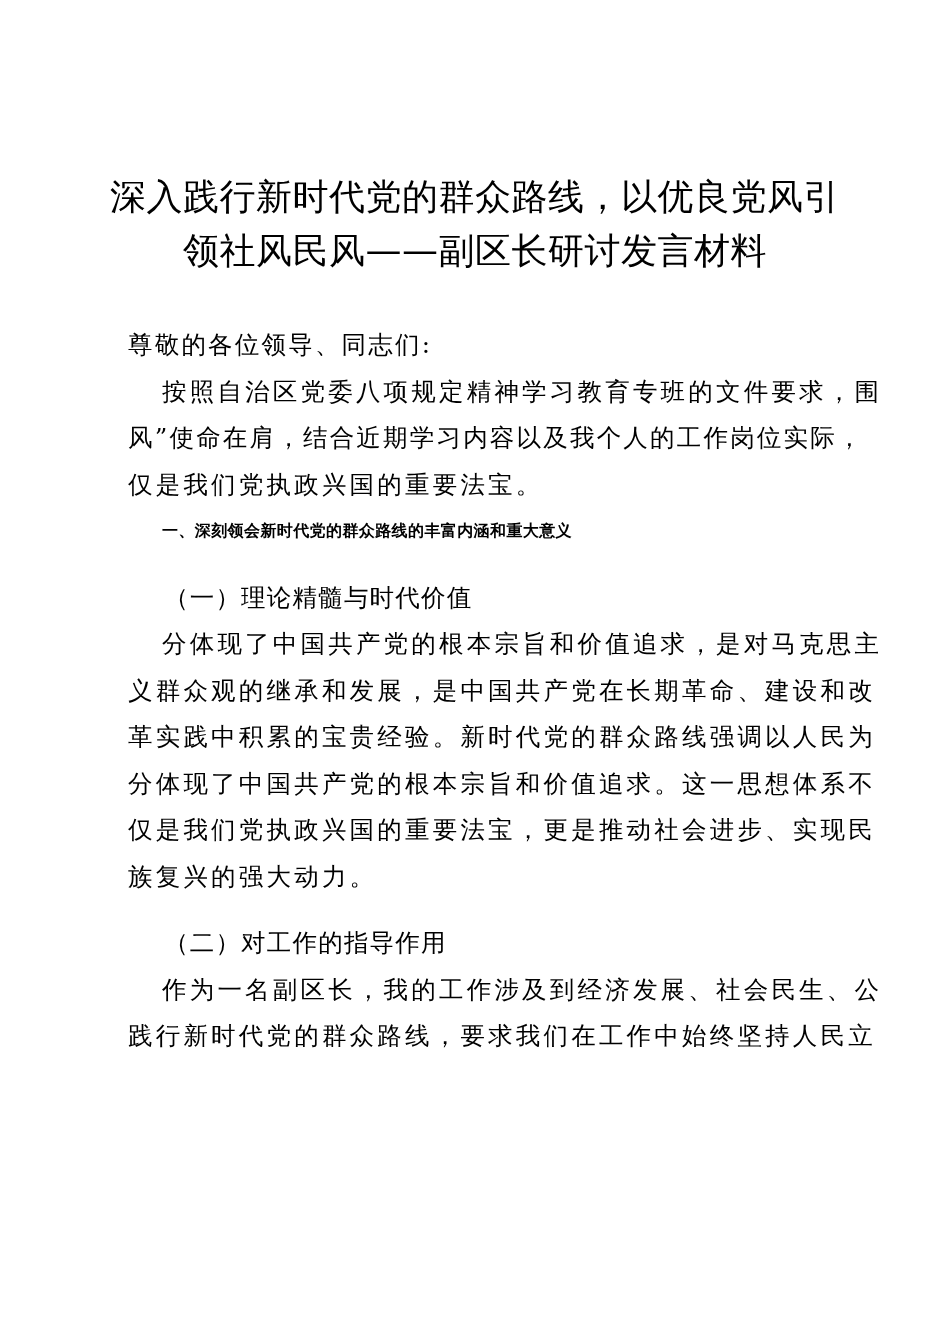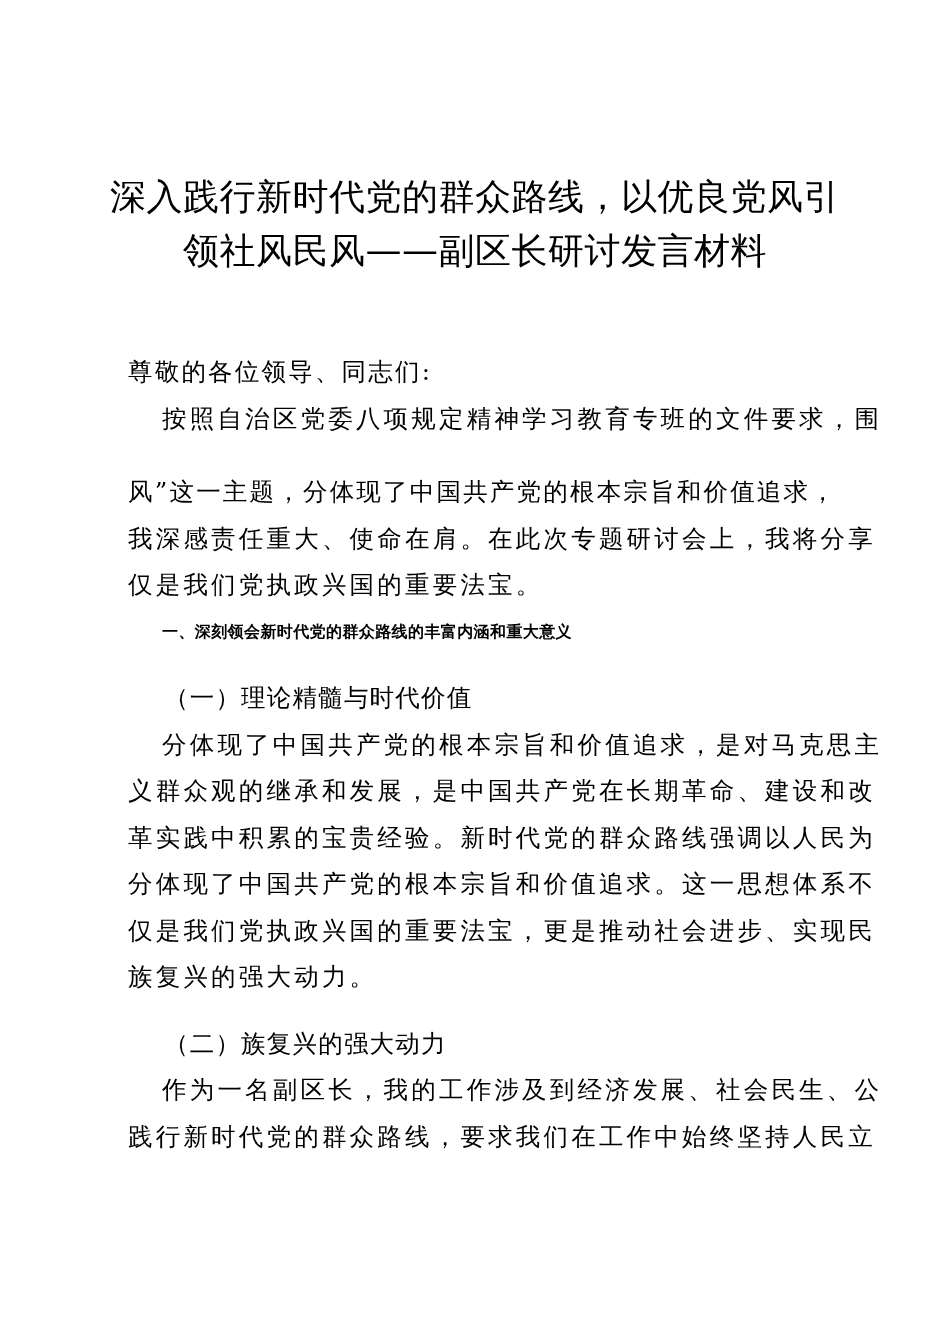--- a/index.html
+++ b/index.html
@@ -54,56 +54,55 @@
       font-weight: bold;
       letter-spacing: 0.4px;
       padding-left: 34px;
       font-size: 16px;
     }
     .h2 {
       padding-left: 36px;
       letter-spacing: 1.2px;
       margin-top: 20px;
     }
-    .tight { letter-spacing: 2.2px; margin-top: 27px; }
+    .tight { letter-spacing: 2.2px; }
   </style>
 </head>
 <body>
 
 <div class="page">
 
   <div class="title">
     <div>深入践行新时代党的群众路线，以优良党风引</div>
     <div>领社风民风——副区长研讨发言材料</div>
   </div>
 
   <div class="body-text">
     <div class="line tight">尊敬的各位领导、同志们:</div>
 
     <div>
       <div class="line indent">按照自治区党委八项规定精神学习教育专班的文件要求，围</div>
-      <div class="line tight">风”这一主题，分体现了中国共产党的根本宗旨和价值追求，</div>
-      <div class="line">我深感责任重大、使命在肩。在此次专题研讨会上，我将分享</div>
+      <div class="line tight">风”使命在肩，结合近期学习内容以及我个人的工作岗位实际，</div>
       <div class="line">仅是我们党执政兴国的重要法宝。</div>
     </div>
 
     <div class="line h1">一、深刻领会新时代党的群众路线的丰富内涵和重大意义</div>
 
     <div class="line h2">（一）理论精髓与时代价值</div>
 
     <div>
       <div class="line indent">分体现了中国共产党的根本宗旨和价值追求，是对马克思主</div>
       <div class="line">义群众观的继承和发展，是中国共产党在长期革命、建设和改</div>
       <div class="line">革实践中积累的宝贵经验。新时代党的群众路线强调以人民为</div>
       <div class="line">分体现了中国共产党的根本宗旨和价值追求。这一思想体系不</div>
       <div class="line">仅是我们党执政兴国的重要法宝，更是推动社会进步、实现民</div>
       <div class="line">族复兴的强大动力。</div>
     </div>
 
-    <div class="line h2">（二）族复兴的强大动力</div>
+    <div class="line h2">（二）对工作的指导作用</div>
 
     <div>
       <div class="line indent">作为一名副区长，我的工作涉及到经济发展、社会民生、公</div>
       <div class="line">践行新时代党的群众路线，要求我们在工作中始终坚持人民立</div>
     </div>
   </div>
 
 </div>
 
 </body></html>

